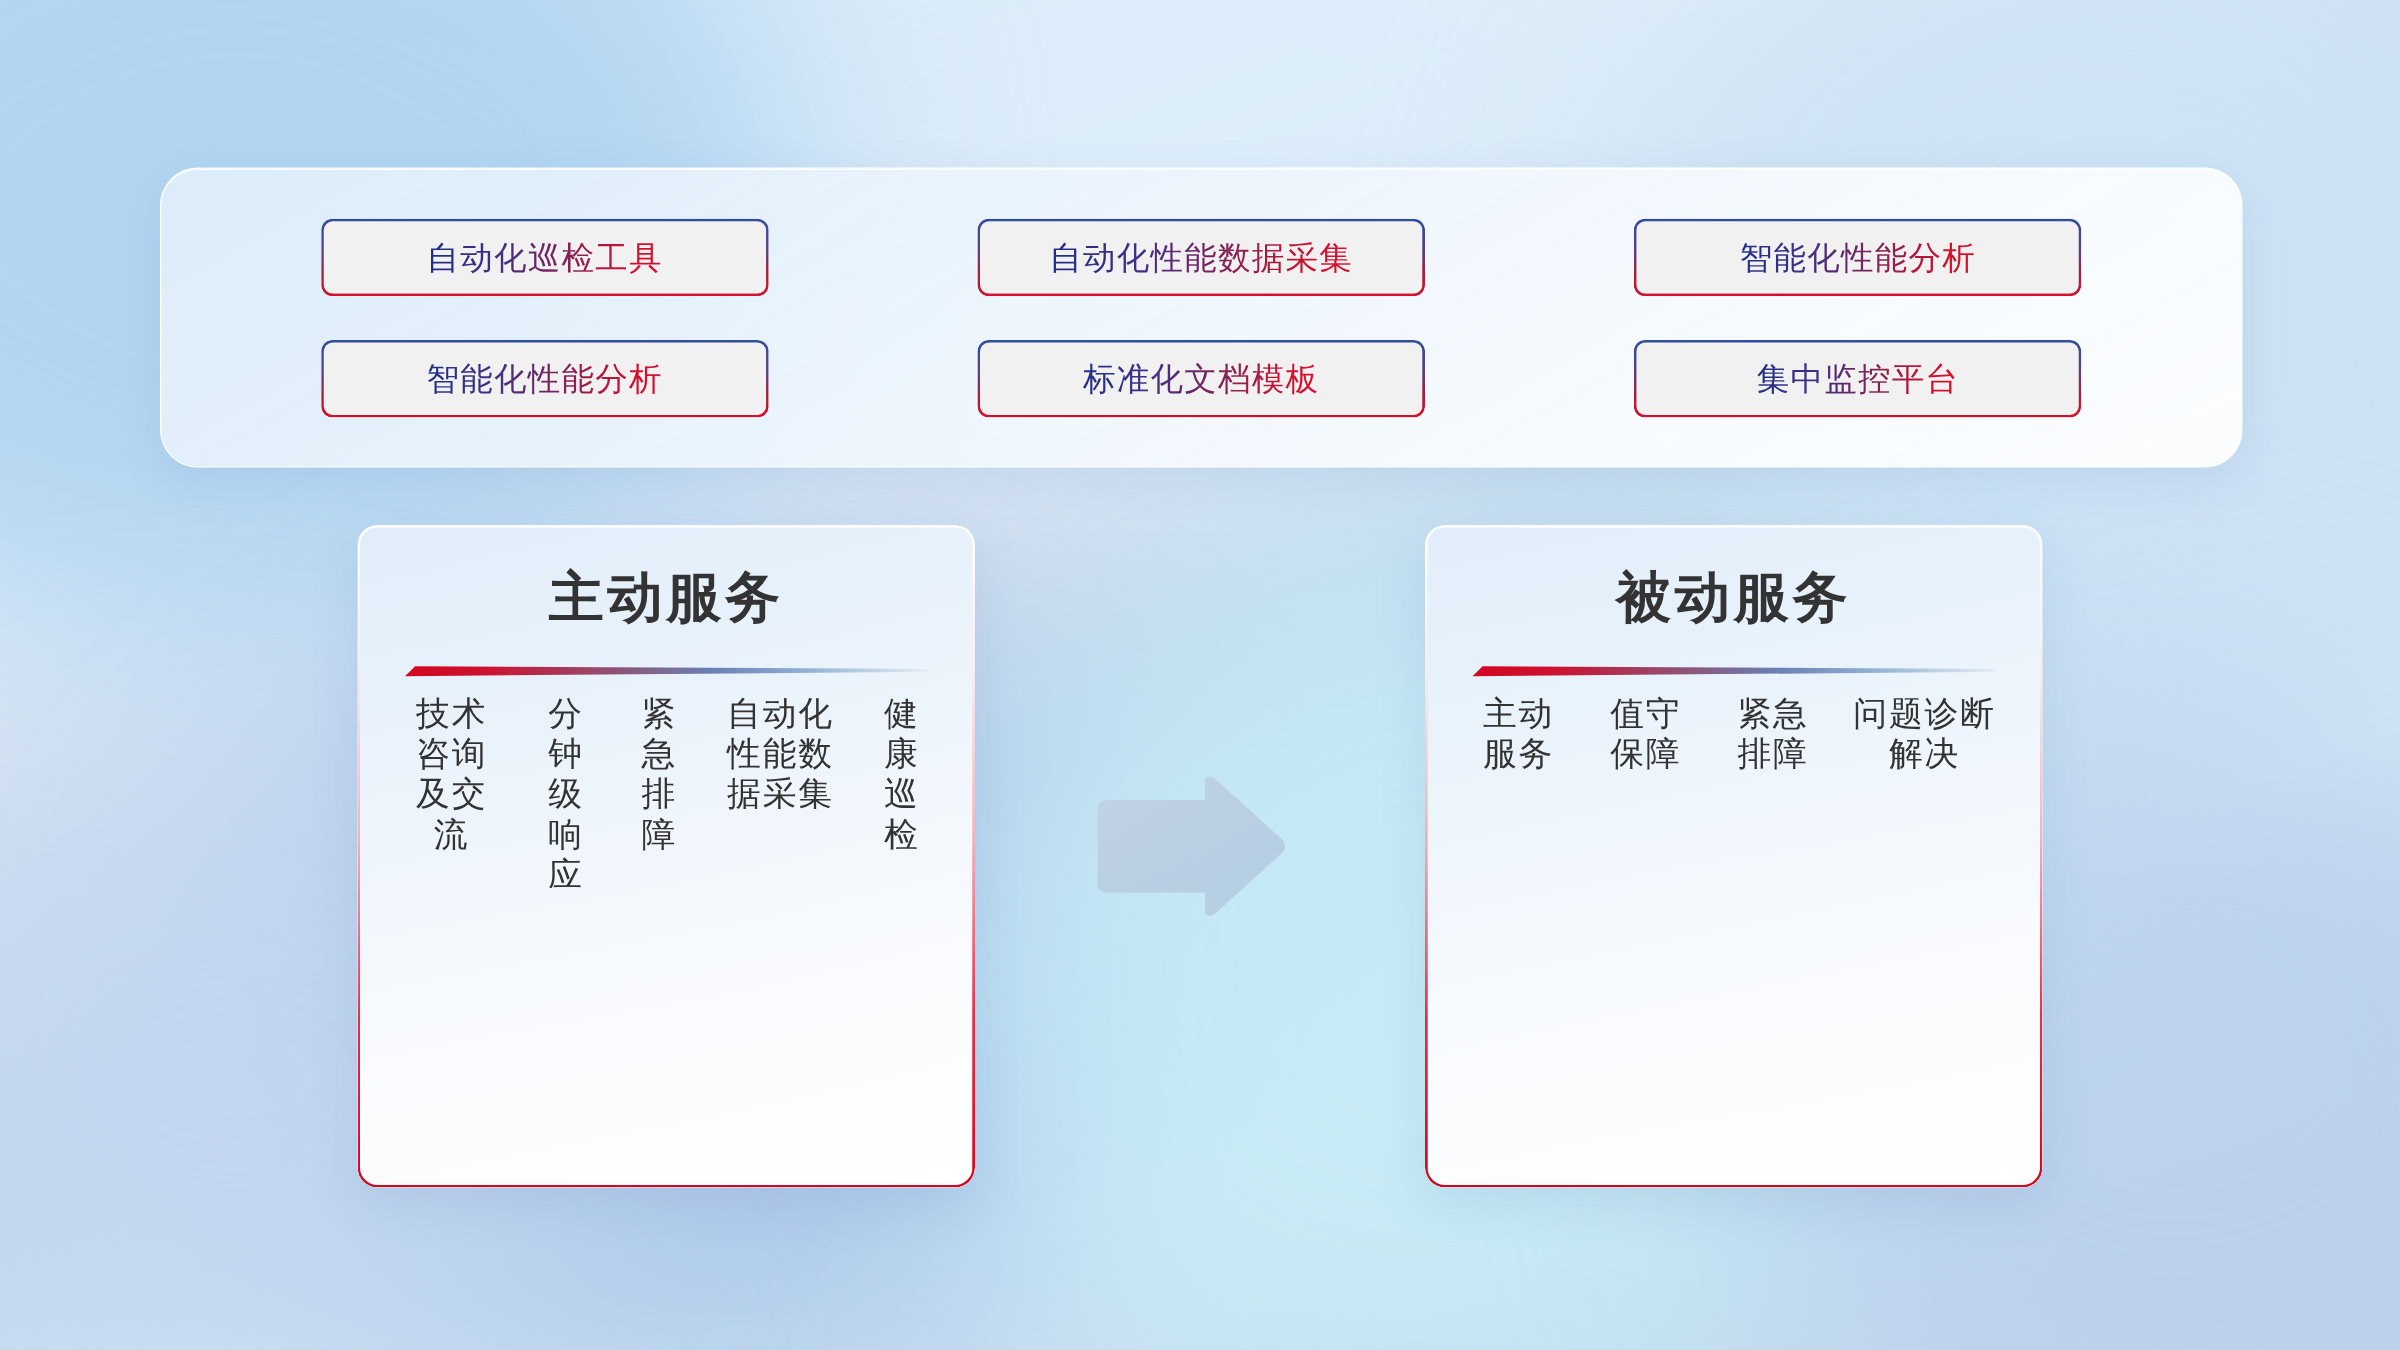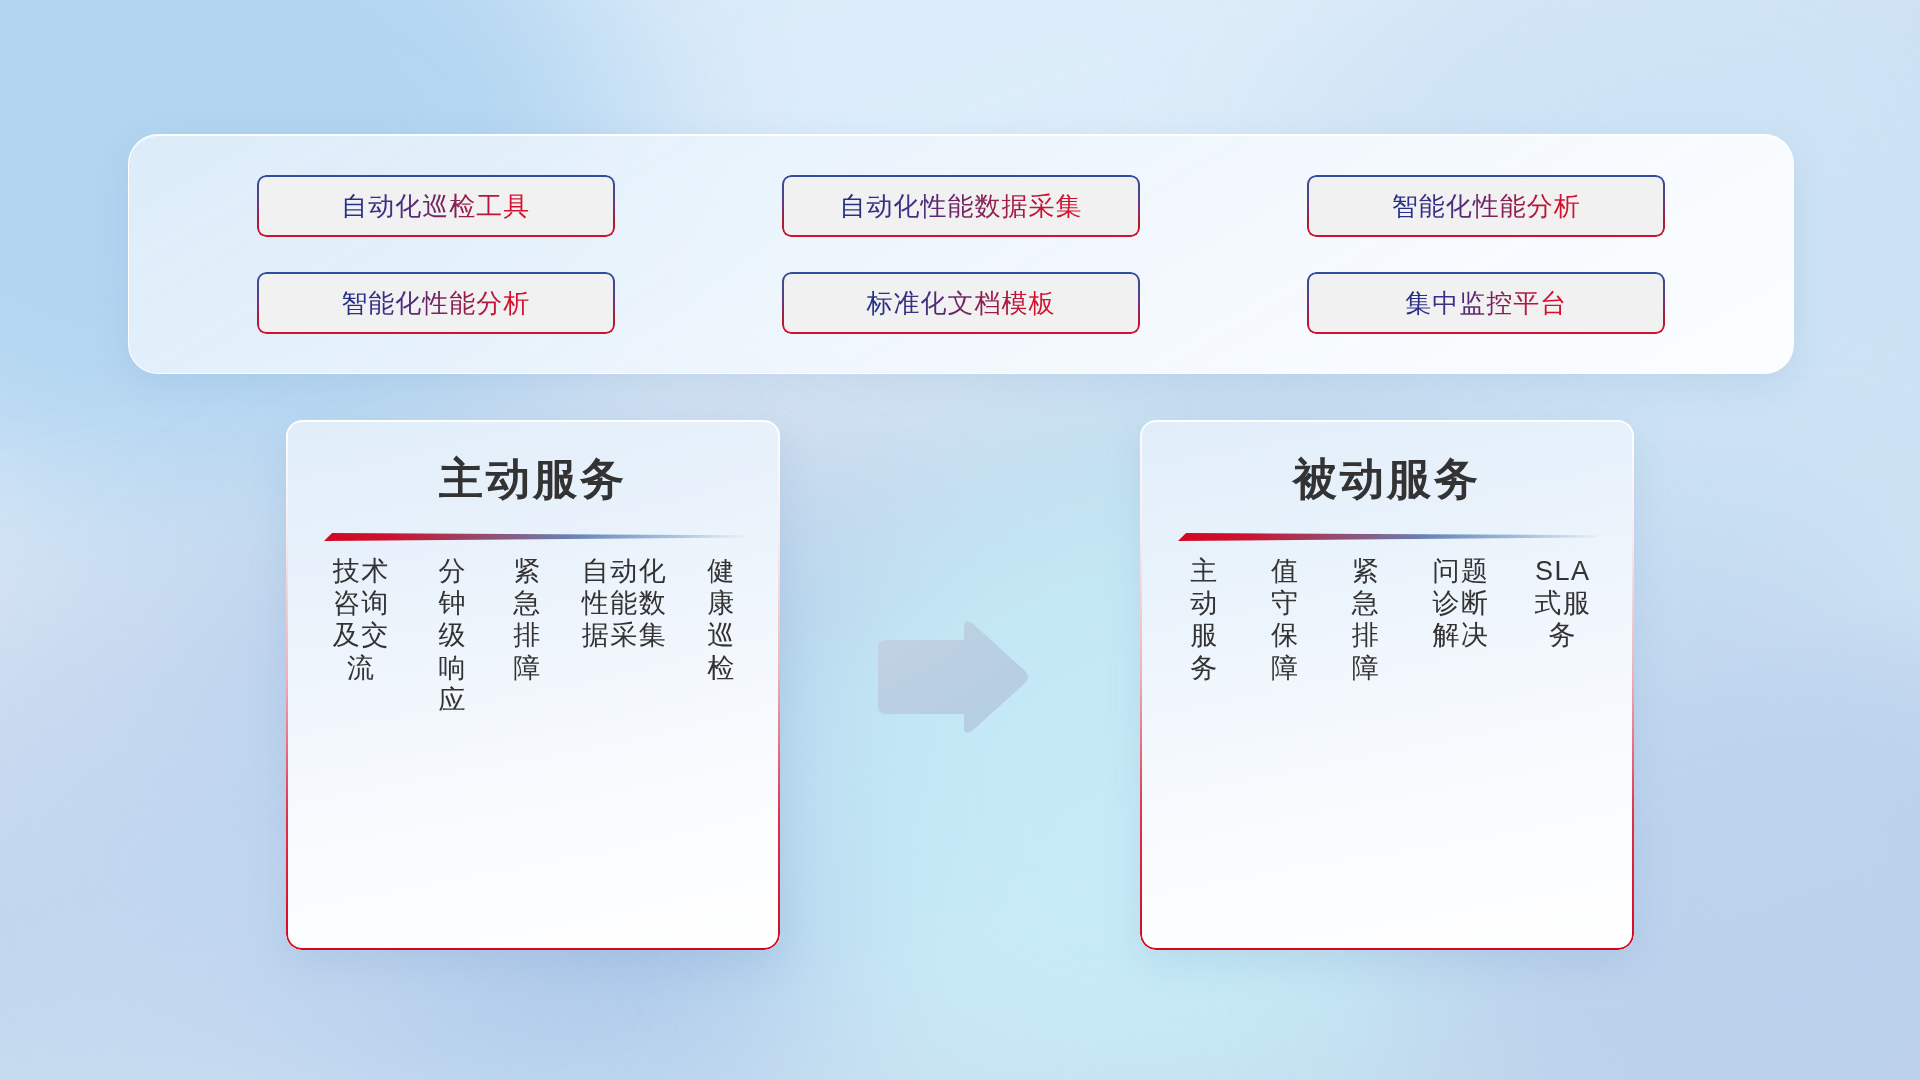--- a/index.html
+++ b/index.html
@@ -310,18 +310,17 @@
           </defs>
           <path d="M2,12 L10,4 L420,6.2 L420,8.4 L2,12 Z" fill="url(#divGradR)"></path>
         </svg>
       </div>
 
       <ul class="card-list">
         <li>主动服务</li>
         <li>值守保障</li>
         <li>紧急排障</li>
         <li>问题诊断解决</li>
-        <li>SLA式服务</li>
       </ul>
     </div>
   </section>
 
 </div>
 
 </body></html>

